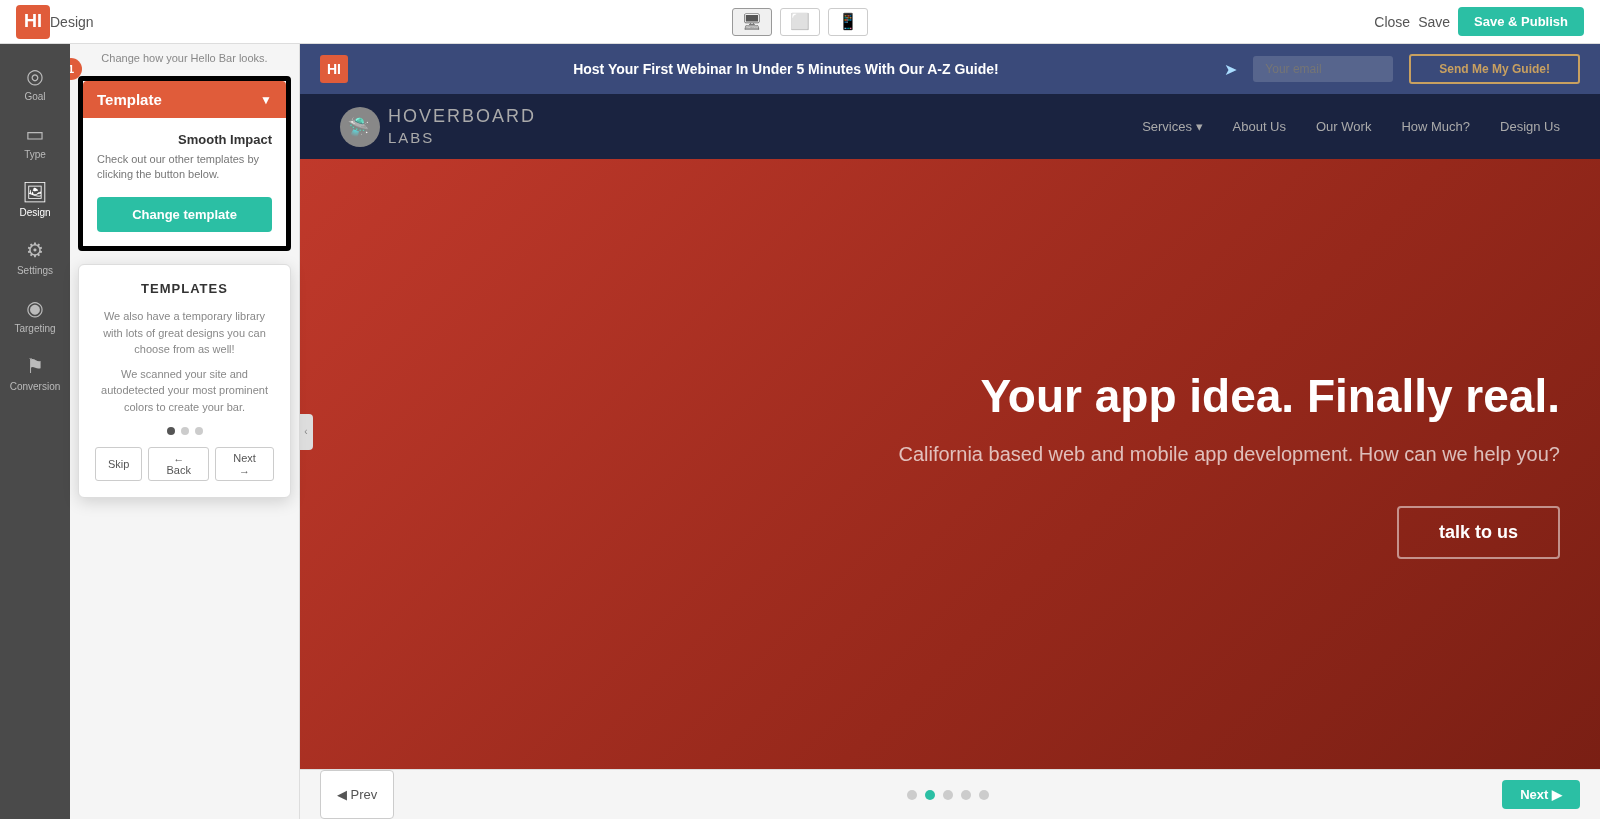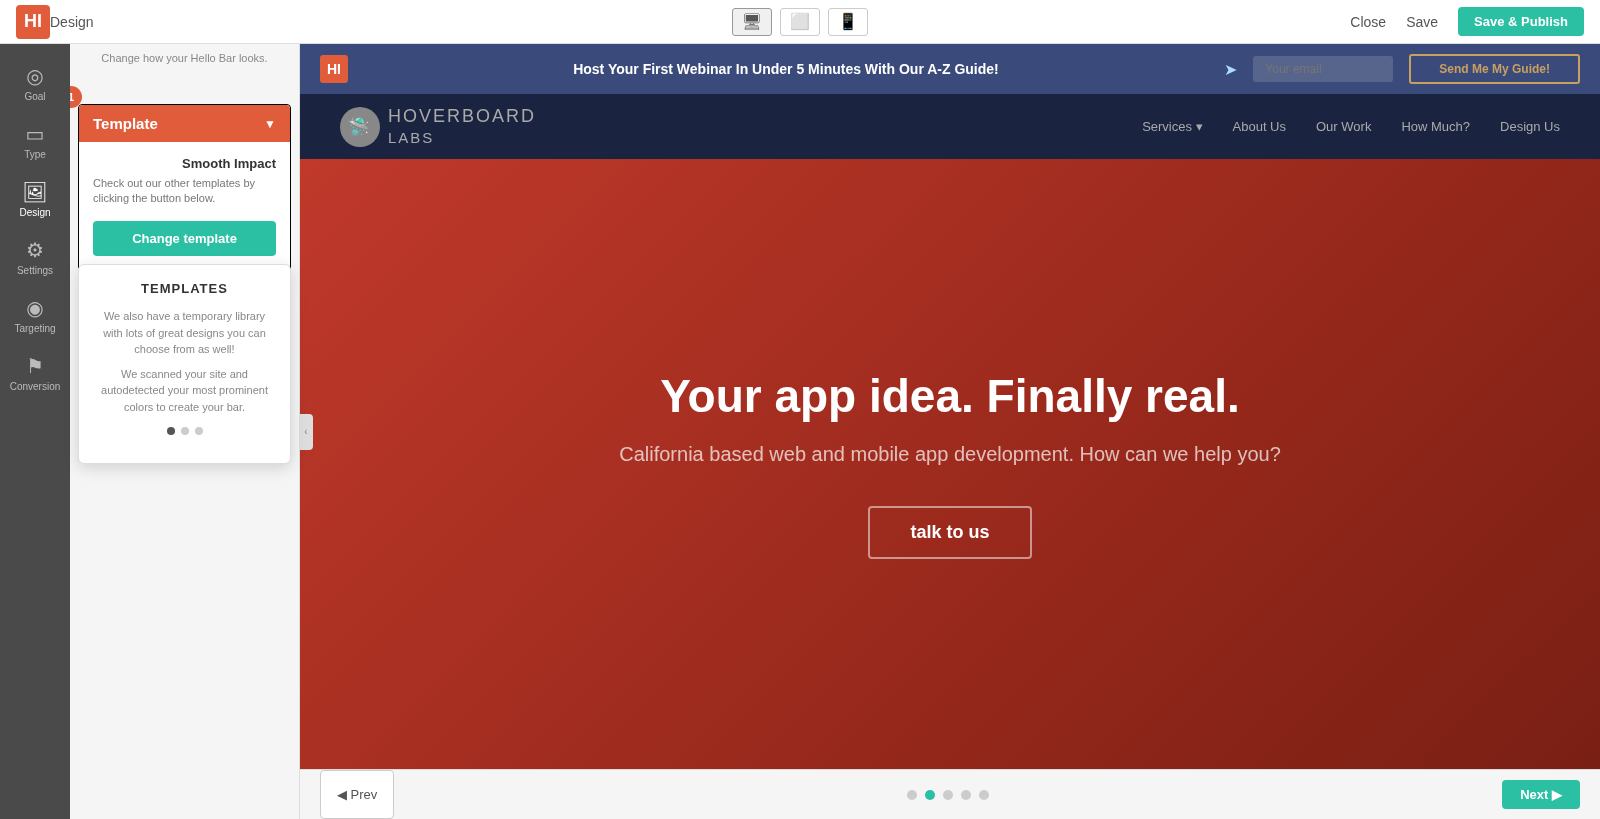--- a/index.html
+++ b/index.html
@@ -43,21 +43,21 @@
       color: #555;
       font-size: 16px;
     }
     .device-btn.active {
       background: #f0f0f0;
       border-color: #999;
     }
     .top-bar-right {
       display: flex;
       align-items: center;
-      gap: 20px;
+      gap: 8px;
       margin-left: auto;
     }
     .btn-close { background: none; border: none; cursor: pointer; font-size: 14px; color: #555; }
     .btn-save { background: none; border: none; cursor: pointer; font-size: 14px; color: #555; }
     .btn-save-publish {
       background: #2bbfa4;
       color: #fff;
       border: none;
       border-radius: 4px;
       padding: 7px 16px;
@@ -112,33 +112,32 @@
 
     
     .panel-area {
       width: 230px;
       background: #f5f5f5;
       border-right: 1px solid #ddd;
       display: flex;
       flex-direction: column;
       flex-shrink: 0;
       position: relative;
-      gap: 28px;
     }
     .panel-subtitle {
       text-align: center;
       font-size: 11px;
       color: #888;
       padding: 8px 12px 4px;
     }
 
     
     .template-card {
       background: #fff;
-      border: 1px solid #000000;
+      border: 5px solid #000000;
       border-radius: 4px;
       margin: 8px;
       overflow: visible;
       position: relative;
     }
     .template-header {
       background: #e05c3a;
       color: #fff;
       padding: 10px 14px;
       border-radius: 4px 4px 0 0;
@@ -359,21 +358,21 @@
       cursor: pointer;
       display: flex;
       align-items: center;
       gap: 4px;
     }
     .site-hero {
       flex: 1;
       background: linear-gradient(135deg, #c0392b 0%, #96281b 60%, #7a1f14 100%);
       display: flex;
       flex-direction: column;
-      align-items: center;
+      align-items: flex-end;
       justify-content: center;
       padding: 40px;
     }
     .hero-title {
       color: #fff;
       font-size: 46px;
       font-weight: 700;
       text-align: center;
       margin-bottom: 20px;
     }
@@ -524,20 +523,25 @@
 
     <div class="tooltip-popup">
       <div class="tooltip-title">TEMPLATES</div>
       <div class="tooltip-text">We also have a temporary library with lots of great designs you can choose from as well!</div>
       <div class="tooltip-text">We scanned your site and autodetected your most prominent colors to create your bar.</div>
       <div class="tooltip-dots">
         <span class="dot active"></span>
         <span class="dot"></span>
         <span class="dot"></span>
       </div>
+      <div class="tooltip-actions">
+        <button class="tooltip-btn">Skip</button>
+        <button class="tooltip-btn">← Back</button>
+        <button class="tooltip-btn">Next →</button>
+      </div>
     </div>
 
     <div class="collapse-handle">‹</div>
   </div>
 
   <div class="preview-area">
 
     <div class="hello-bar-preview">
       <div class="hb-logo-small">HI</div>
       <div class="hb-text">Host Your First Webinar In Under 5 Minutes With Our A-Z Guide!</div>

